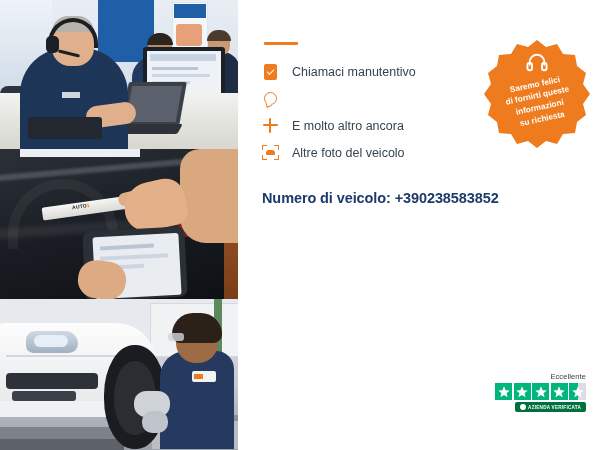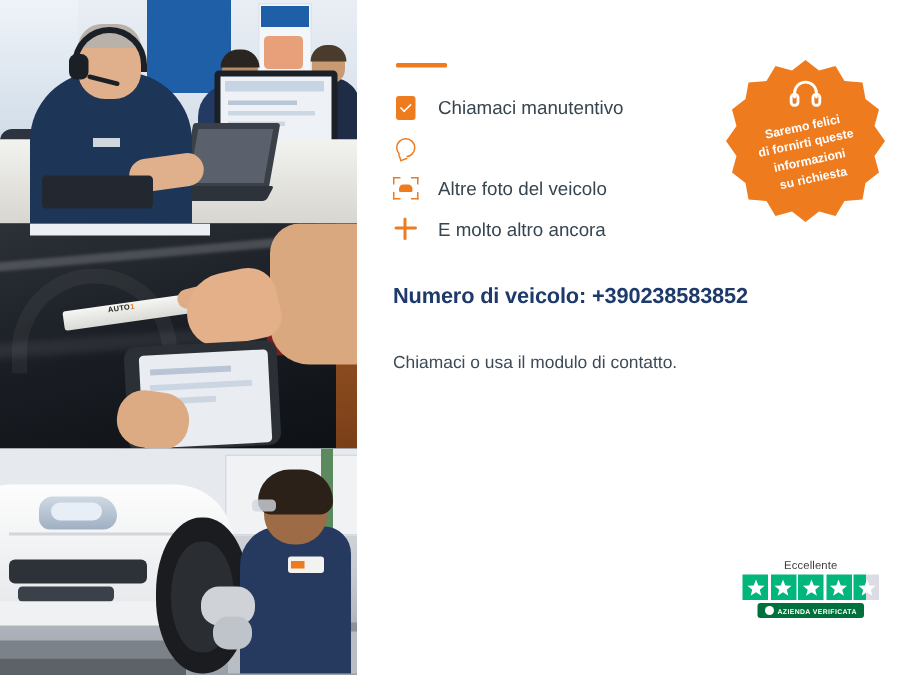--- a/index.html
+++ b/index.html
@@ -235,21 +235,21 @@
   .trust {
     position: absolute;
     right: 14px;
     bottom: 38px;
     display: flex;
     align-items: flex-end;
     gap: 9px;
   }
   .tp-brand { display: flex; align-items: center; gap: 3px; padding-bottom: 7px; }
   .tp-name { color: #191919; font-size: 17.5px; font-weight: bold; letter-spacing: -0.6px; }
-  .tp-right { display: flex; flex-direction: column; align-items: center; }
+  .tp-right { display: flex; flex-direction: column; align-items: flex-end; }
   .tp-rating-word { font-size: 7.5px; color: #3c3c3c; margin-bottom: 2px; letter-spacing: .1px; }
   .tp-stars { display: flex; gap: 1.5px; }
   .tp-star {
     width: 17px; height: 17px;
     background: #00b67a;
     display: flex; align-items: center; justify-content: center;
   }
   .tp-star.half {
     background: linear-gradient(to right, #00b67a 50%, #dcdce6 50%);
   }
@@ -413,48 +413,47 @@
 
 
       <li class="feature">
         <span class="f-icon">
           <span class="ic-circle"></span>
         </span>
       </li>
 
       <li class="feature">
         <span class="f-icon">
+          <span class="ic-plus"></span>
+        </span>
+        <span class="f-label">E molto altro ancora</span>
+      </li>
+
+      <li class="feature">
+        <span class="f-icon">
           <span class="ic-scan">
               <b class="tl"></b>
               <b class="tr"></b>
               <b class="bl"></b>
               <b class="br"></b>
               <i></i>
             </span>
         </span>
         <span class="f-label">Altre foto del veicolo</span>
       </li>
 
-      <li class="feature">
-        <span class="f-icon">
-          <span class="ic-plus"></span>
-        </span>
-        <span class="f-label">E molto altro ancora</span>
-      </li>
-
     </ul>
 
     <div class="phone-block">
       <div class="phone-line">
         <span>Numero di veicolo:</span>
         <span>+390238583852</span>
       </div>
       <div class="sub-text">
         <br>
-        <span>Chiamaci o usa il modulo di contatto.</span>
       </div>
     </div>
 
     <div class="trust">
       <div class="tp-right">
         <span class="tp-rating-word">Eccellente</span>
         <div class="tp-stars">
           <span class="tp-star">
             <svg width="12" height="12" viewBox="0 0 20 19">
                 <polygon points="10,0 12.6,6.6 19.5,6.9 14.2,11.4 16,18.2 10,14.3 4,18.2 5.8,11.4 0.5,6.9 7.4,6.6" fill="#fff"></polygon>

